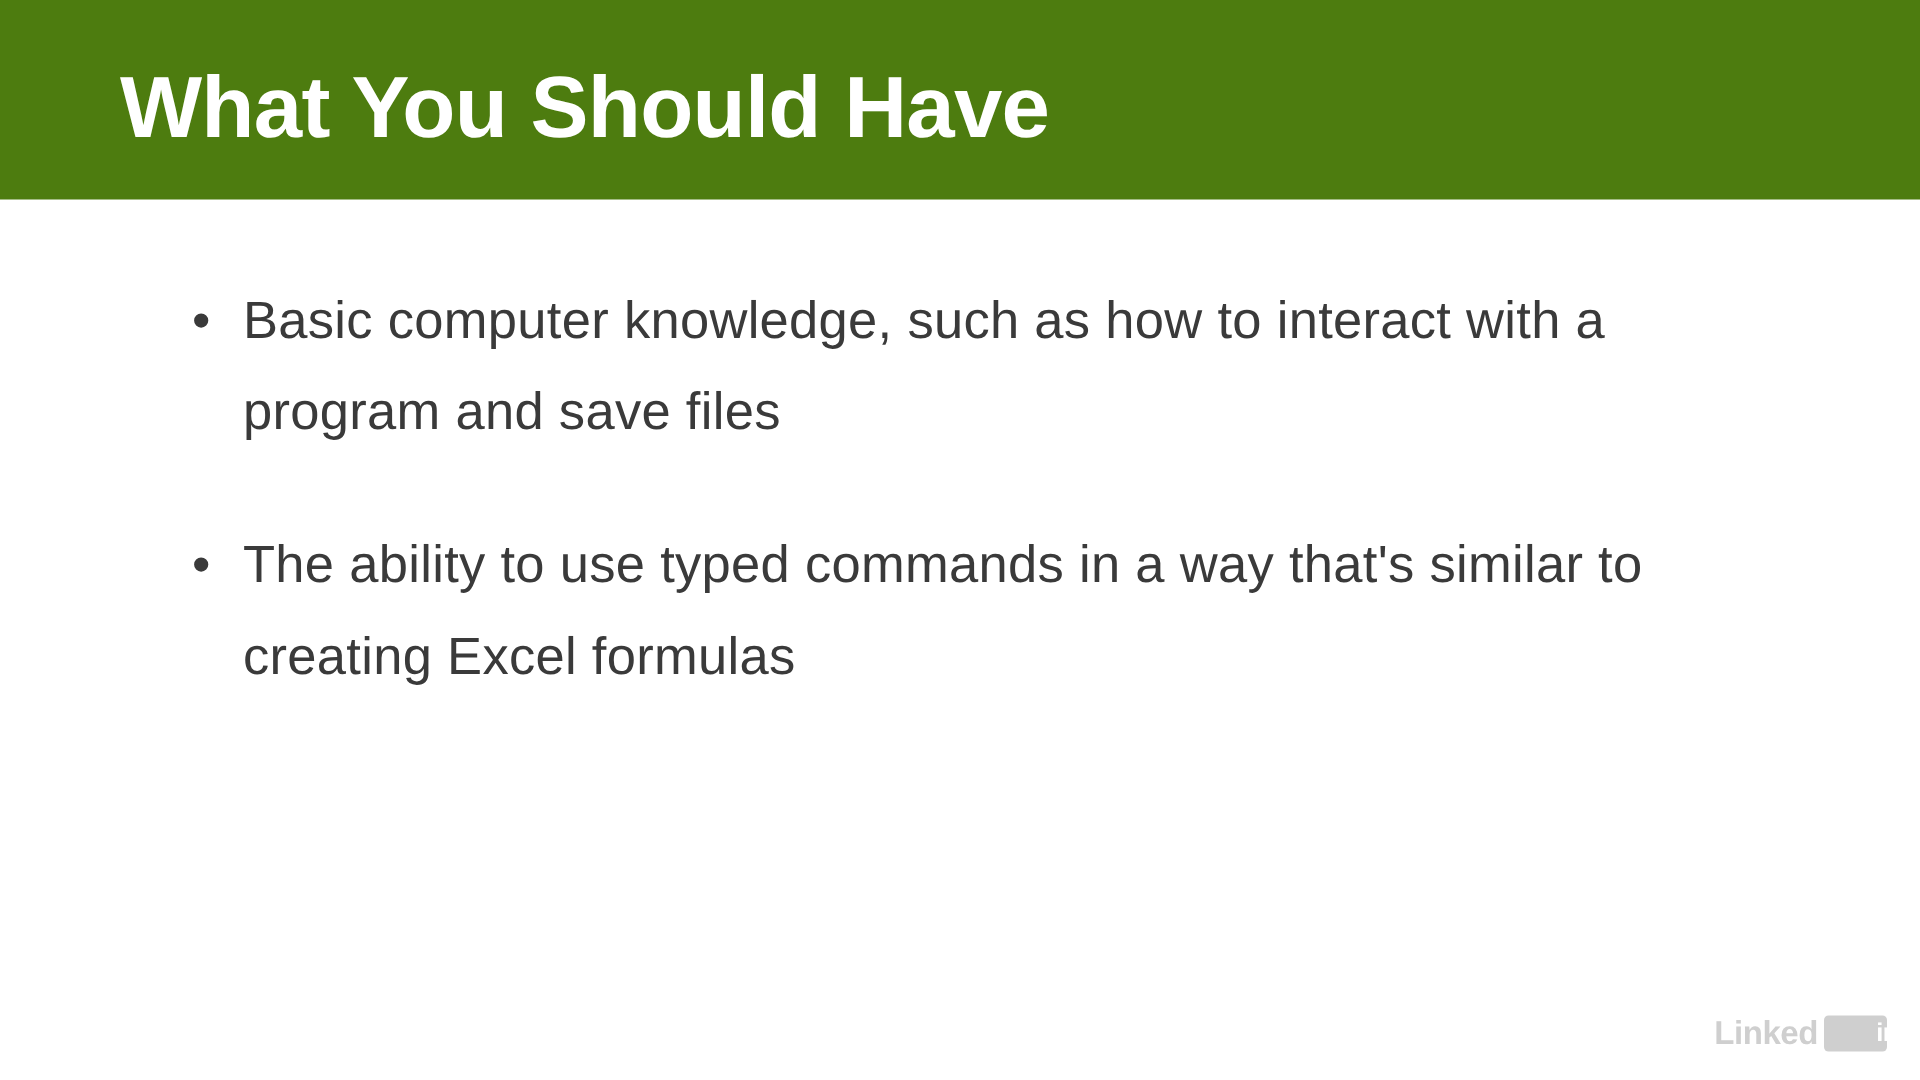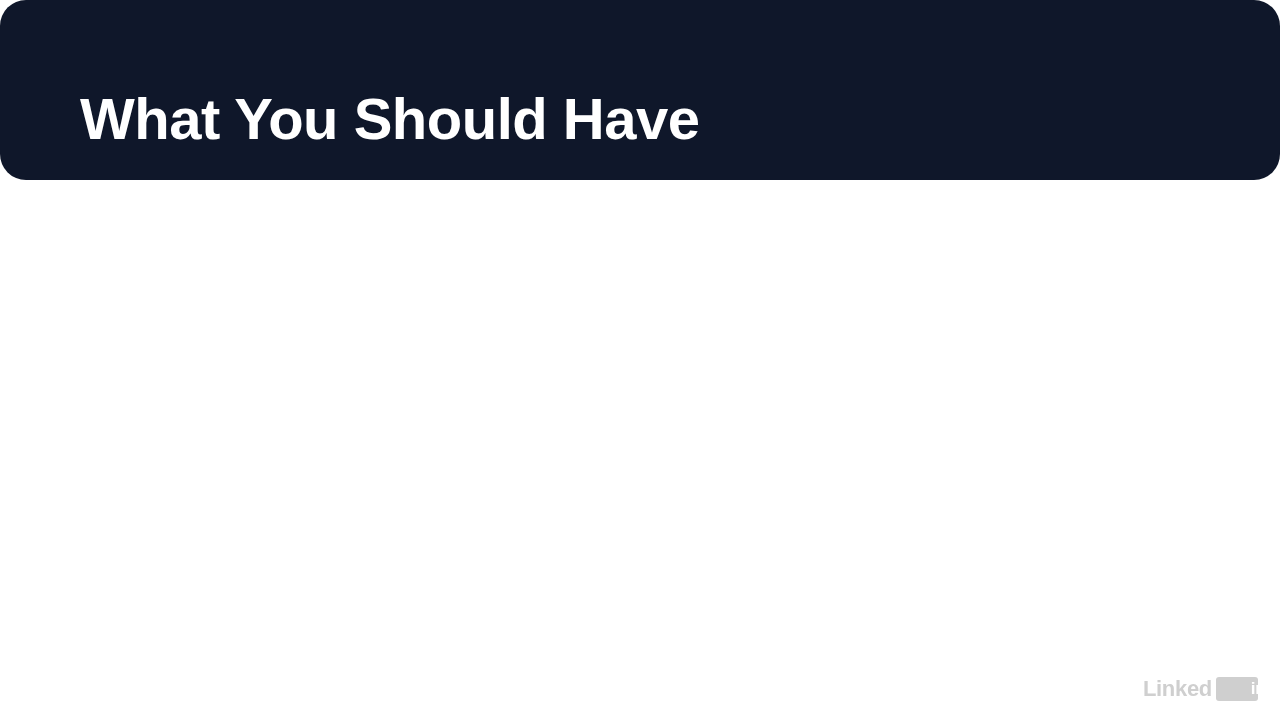--- a/index.html
+++ b/index.html
@@ -9,23 +9,22 @@
     }
     body {
       width: 1280px;
       height: 720px;
       font-family: 'Helvetica Neue', Helvetica, Arial, sans-serif;
       background: #ffffff;
       position: relative;
       overflow: hidden;
     }
     .header {
-      background: #0f172a;
-      padding: 85px 80px 28px 80px;
-      border-radius: 26px;
+      background: #4d7c0f;
+      padding: 38px 80px 28px 80px;
     }
     .header h1 {
       color: #ffffff;
       font-size: 58px;
       font-weight: 700;
       letter-spacing: -0.5px;
     }
     .content {
       padding: 50px 128px 0 128px;
     }
@@ -82,19 +81,21 @@
   </style>
 </head>
 <body>
 
 <div class="header">
   <h1>What You Should Have</h1>
 </div>
 
 <div class="content">
   <ul>
+    <li>Basic computer knowledge, such as how to interact with a program and save files</li>
+    <li>The ability to use typed commands in a way that's similar to creating Excel formulas</li>
   </ul>
 </div>
 
 <div class="watermark">
   <span class="linked">Linked</span>
   <span class="in-box">in</span>
 </div>
 
 </body></html>

